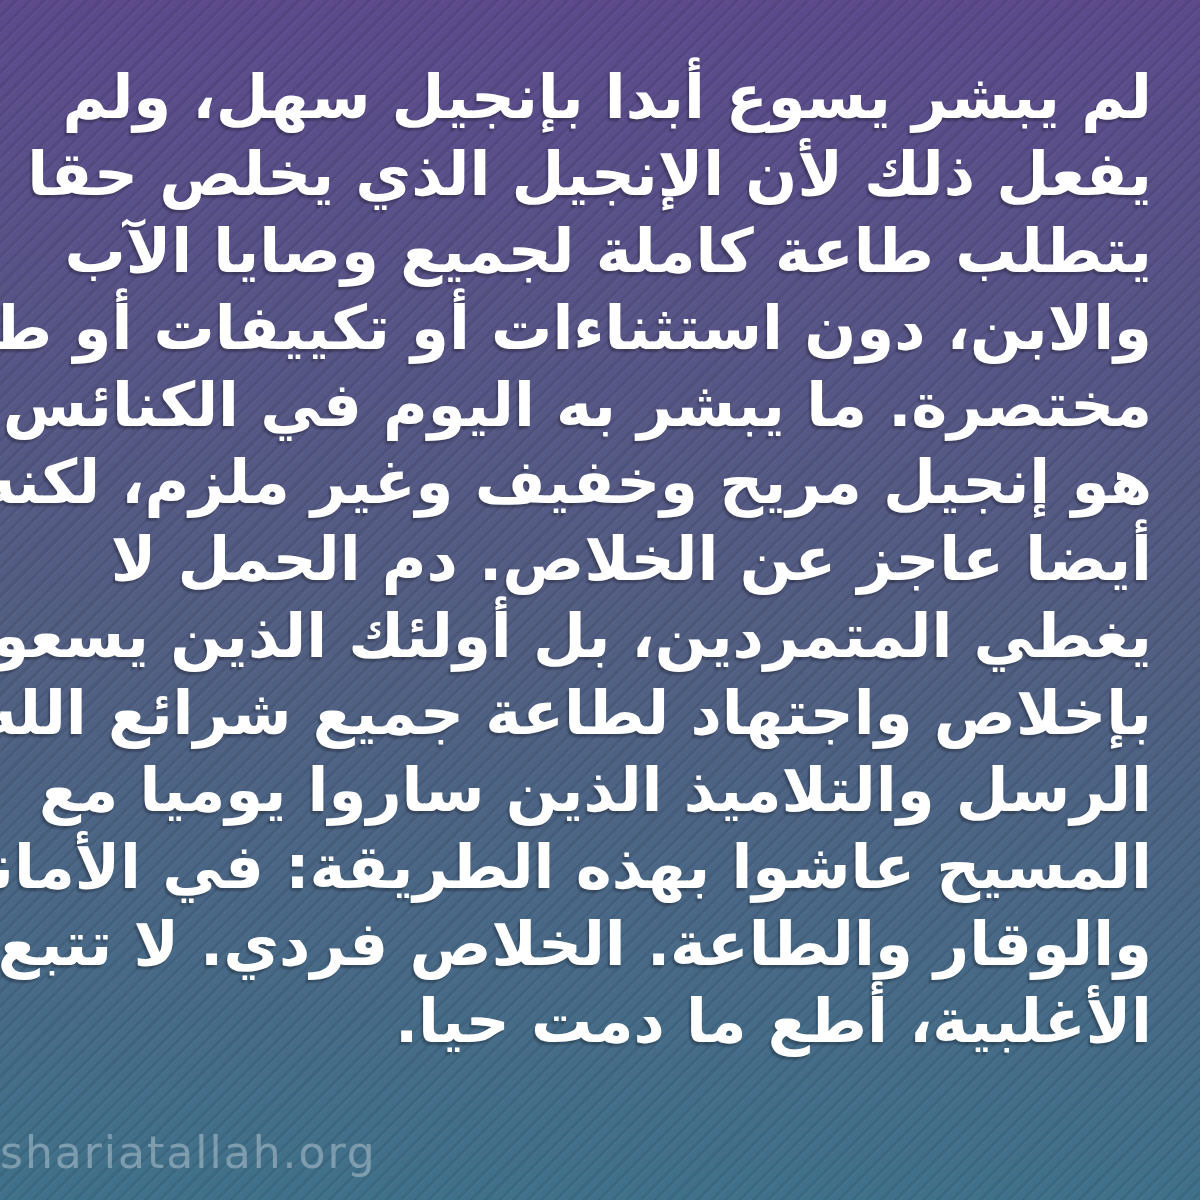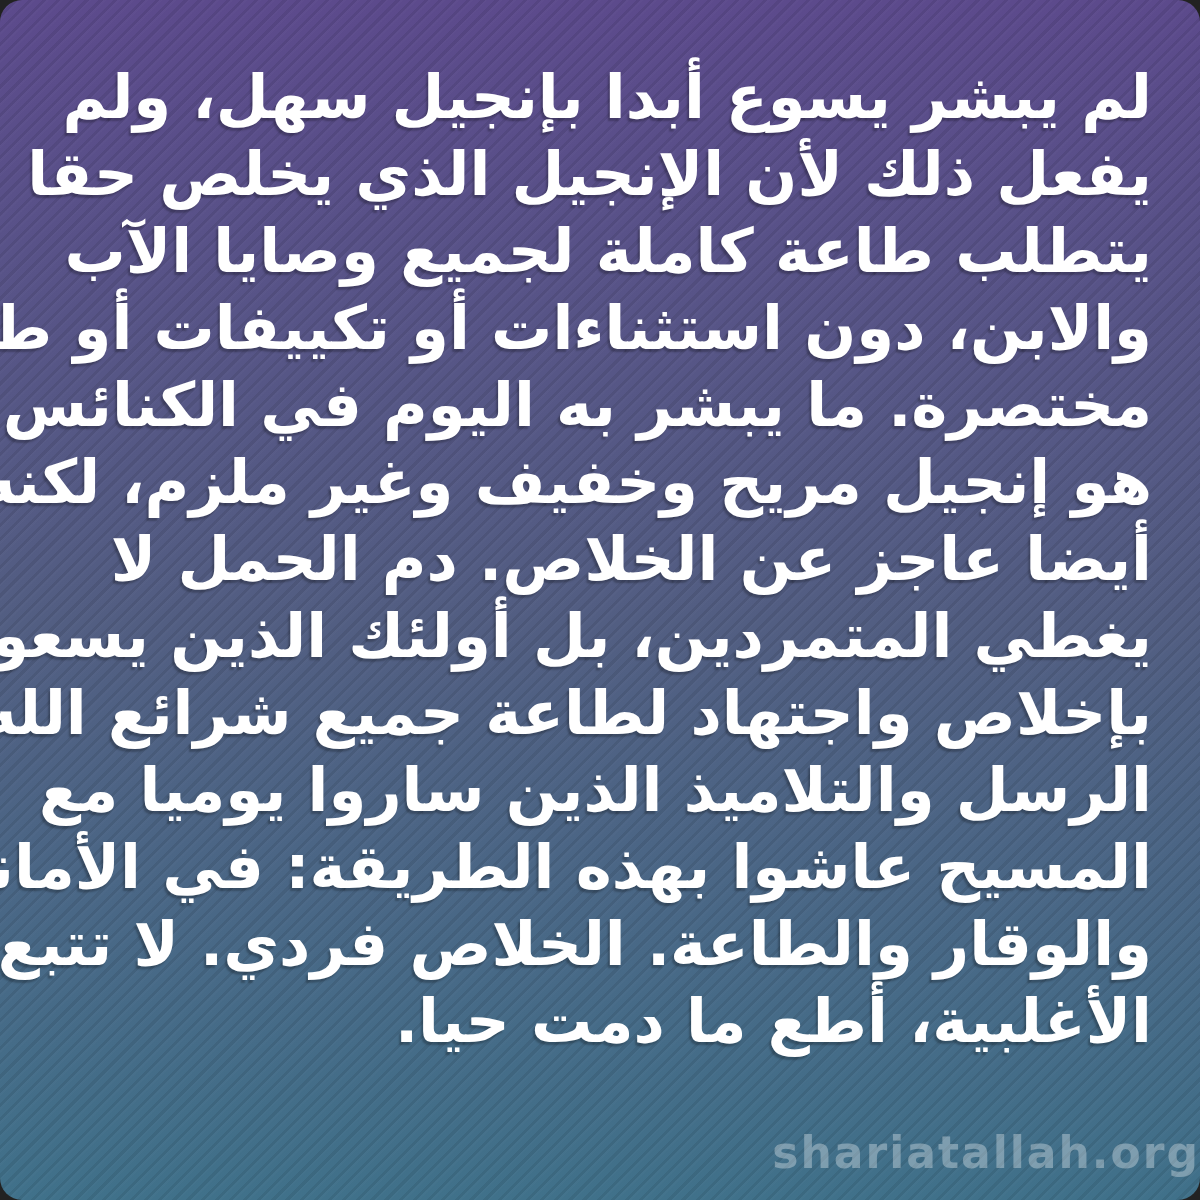--- a/index.html
+++ b/index.html
@@ -16,21 +16,20 @@
     overflow: hidden;
     background:
       repeating-linear-gradient(135deg,
         rgba(0,0,0,0.075) 0px, rgba(0,0,0,0.075) 3px,
         rgba(255,255,255,0.015) 3px, rgba(255,255,255,0.015) 5px,
         rgba(0,0,0,0) 5px, rgba(0,0,0,0) 10px),
       linear-gradient(180deg,
         var(--g-top, #5c4a8c) 0%,
         var(--g-mid, #525e82) 52%,
         var(--g-bottom, #40718a) 100%);
-    border-radius: 22px;
   }
 
   .quote {
     position: absolute;
     top: 58px;
     right: 48px;
     direction: rtl;
     text-align: right;
     color: var(--quote-color, #ffffff);
   }
@@ -43,23 +42,23 @@
     line-height: 77px;
     height: 77px;
     text-shadow: -2px 3px 2px rgba(0,0,0,0.25);
   }
 
   .watermark {
     position: absolute;
     bottom: 22px;
     left: 0;
     width: 100%;
-    text-align: right;
+    text-align: left;
     font-size: 44px;
-    font-weight: bold;
+    font-weight: normal;
     letter-spacing: 2px;
     color: rgba(255,255,255,0.32);
   }
 </style>
 </head>
 <body>
 
 <div class="canvas" style="--g-top: #5c4a8c; --g-mid: #525e82; --g-bottom: #40718a; --quote-color: #ffffff;">
 
   <div class="quote">

